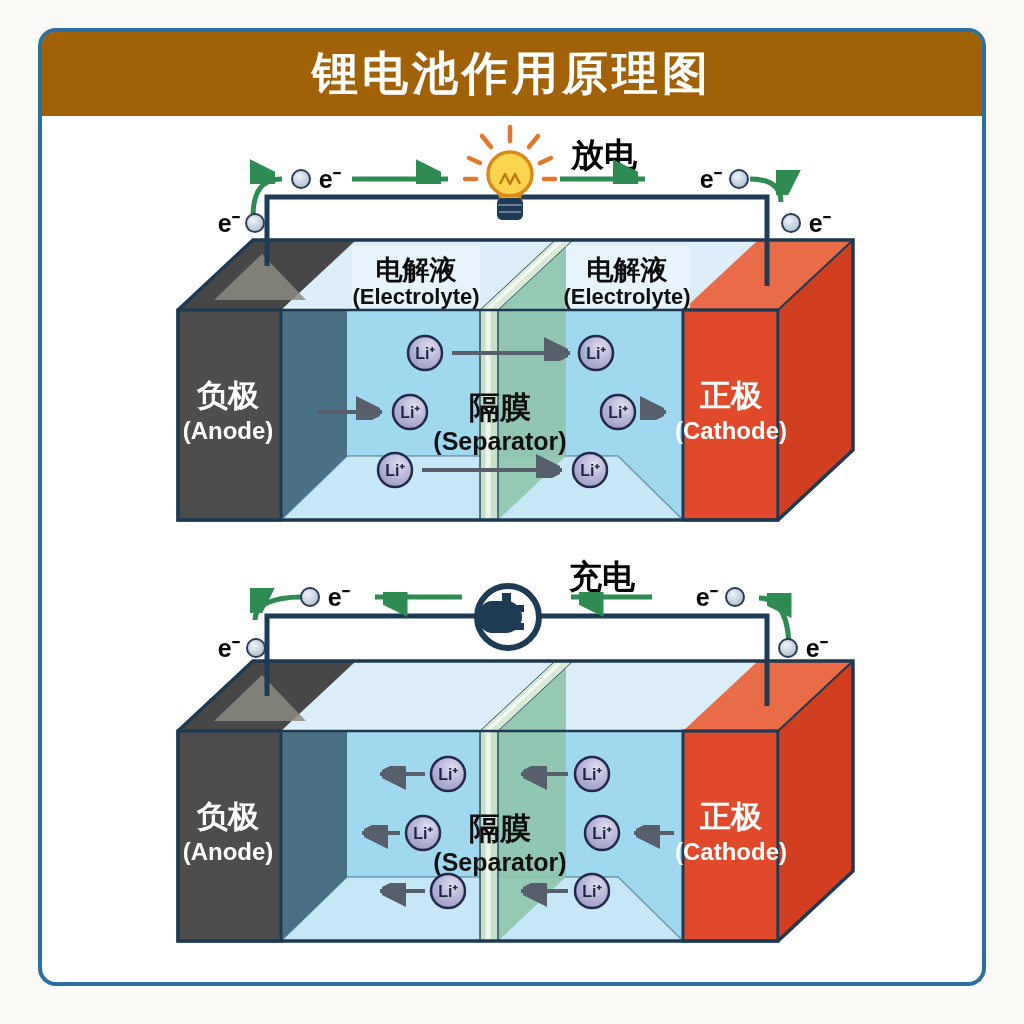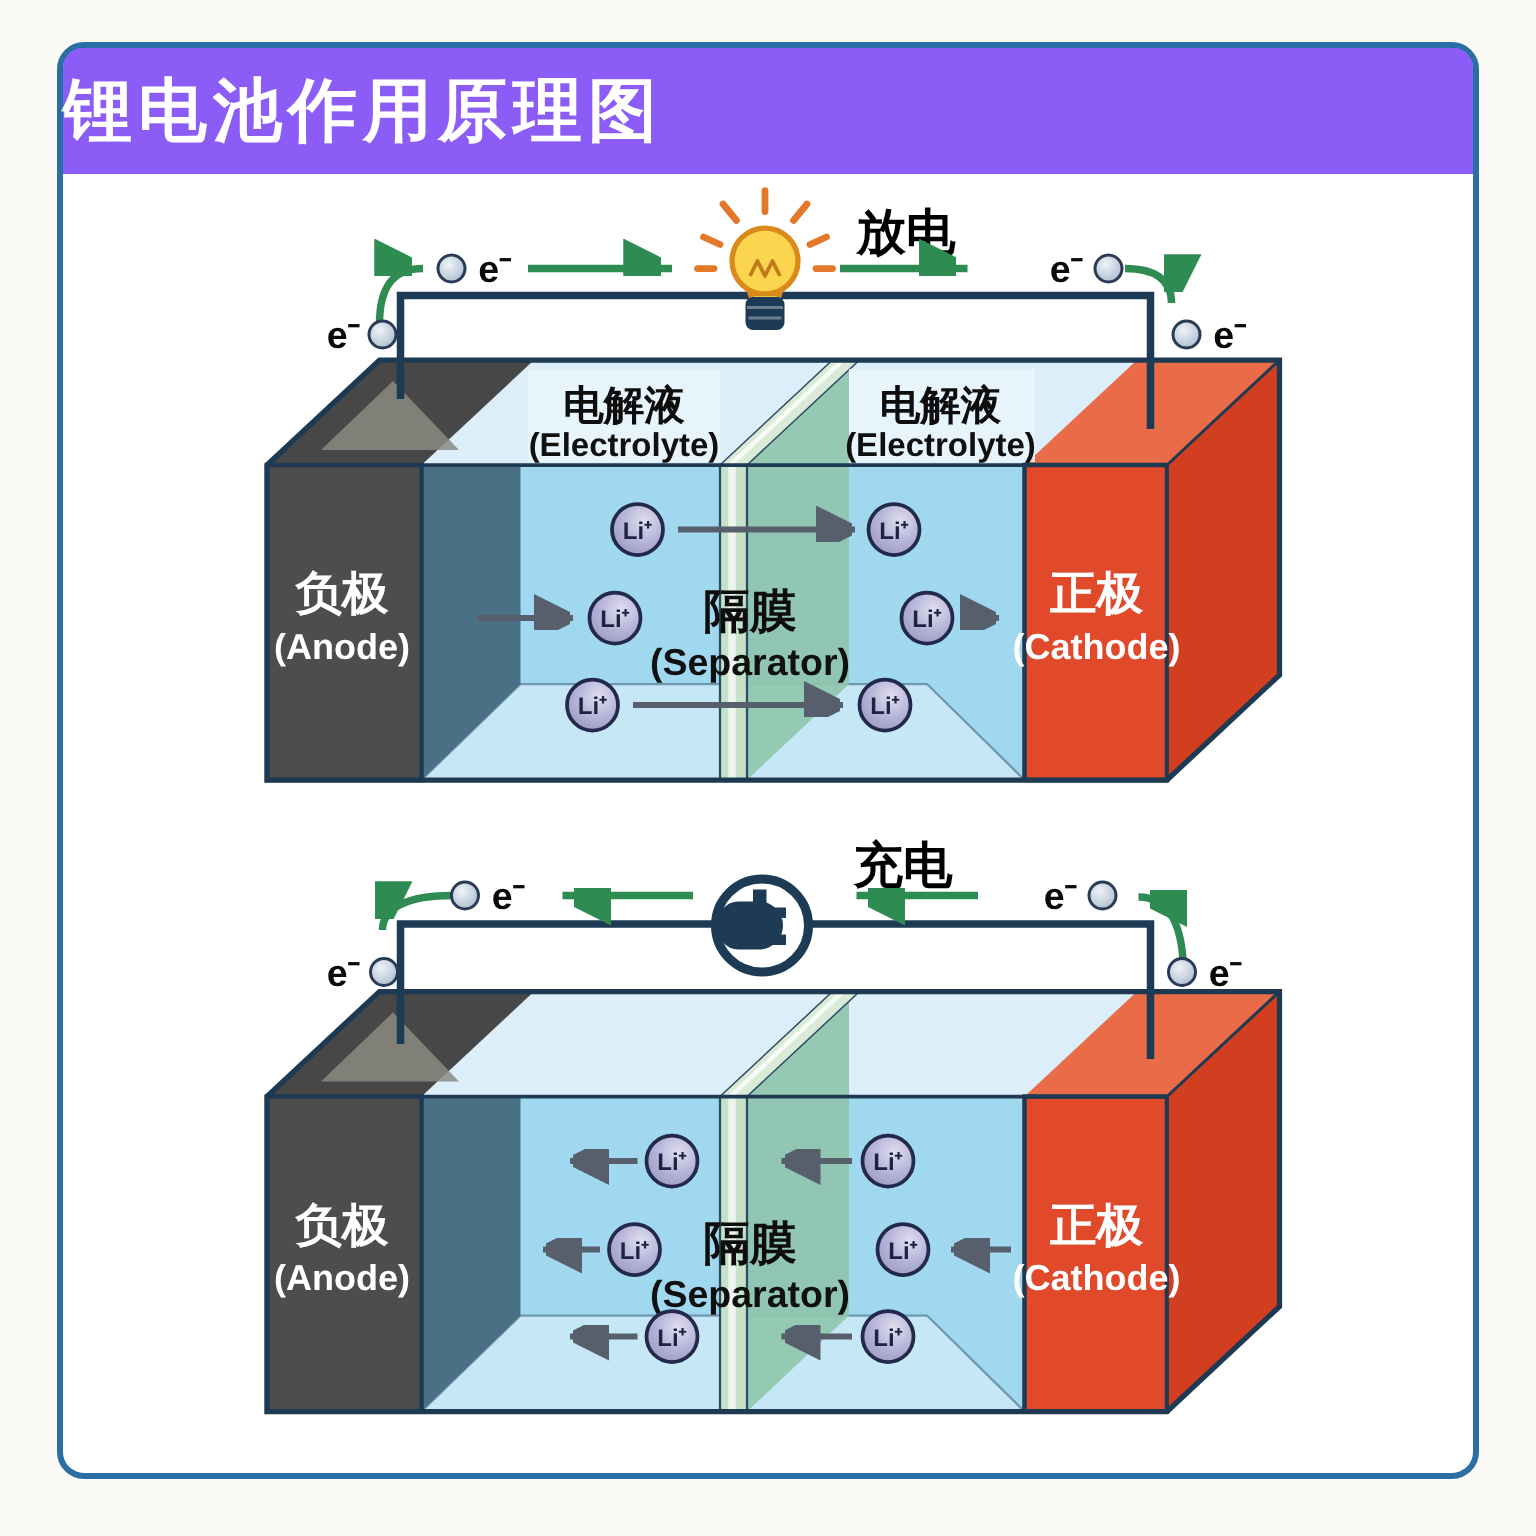--- a/index.html
+++ b/index.html
@@ -1,19 +1,19 @@
 <!DOCTYPE html>
 <html><head>
 <meta charset="utf-8">
 <style>
   html,body{margin:0;padding:0;width:1024px;height:1024px;background:#fbfaf6;overflow:hidden}
   .frame{position:absolute;left:38px;top:28px;width:948px;height:958px;box-sizing:border-box;
          border:4px solid #2a6fa3;border-radius:18px;background:#ffffff}
-  .header{position:absolute;left:0;top:0;width:100%;height:84px;background:#8b5cf6;
-          border-radius:13px 13px 0 0;display:flex;align-items:center;justify-content:flex-start}
+  .header{position:absolute;left:0;top:0;width:100%;height:84px;background:#a16207;
+          border-radius:13px 13px 0 0;display:flex;align-items:center;justify-content:center}
   .header h1{margin:0;color:#ffffff;font:bold 46px "Liberation Sans",sans-serif;letter-spacing:4px}
   svg{position:absolute;left:0;top:0}
   .wire{stroke:#1d3b55;stroke-width:5;fill:none}
   .ga{stroke:#2e8b51;stroke-width:5;fill:none}
   .gr{stroke:#565f6b;stroke-width:4;fill:none}
   text{font-family:"Liberation Sans",sans-serif;text-anchor:middle}
   .t-zh-w{fill:#ffffff;font-size:31px;font-weight:bold}
   .t-en-w{fill:#ffffff;font-size:24px;font-weight:600}
   .t-zh-b{fill:#0d0d0d;font-size:31px;font-weight:bold}
   .t-en-b{fill:#101010;font-size:25px;font-weight:600}

